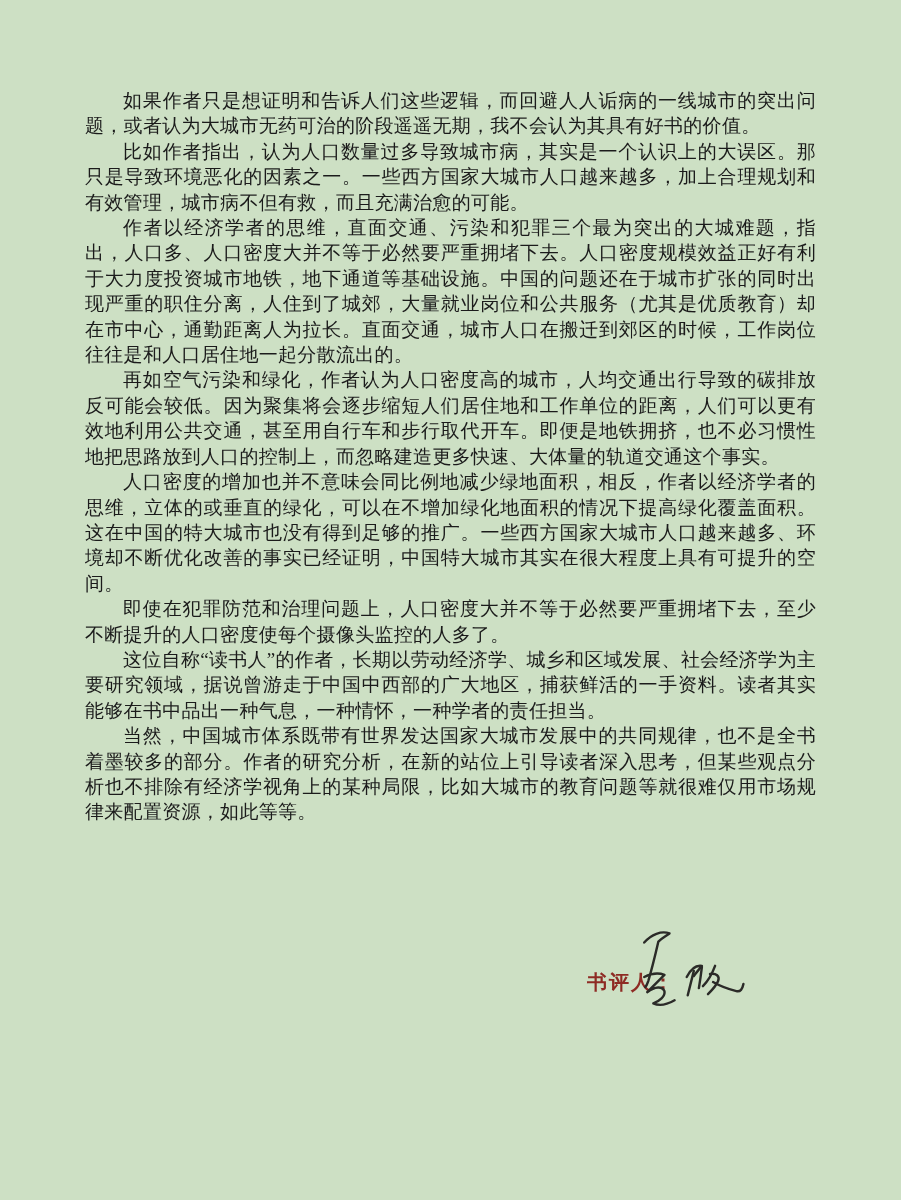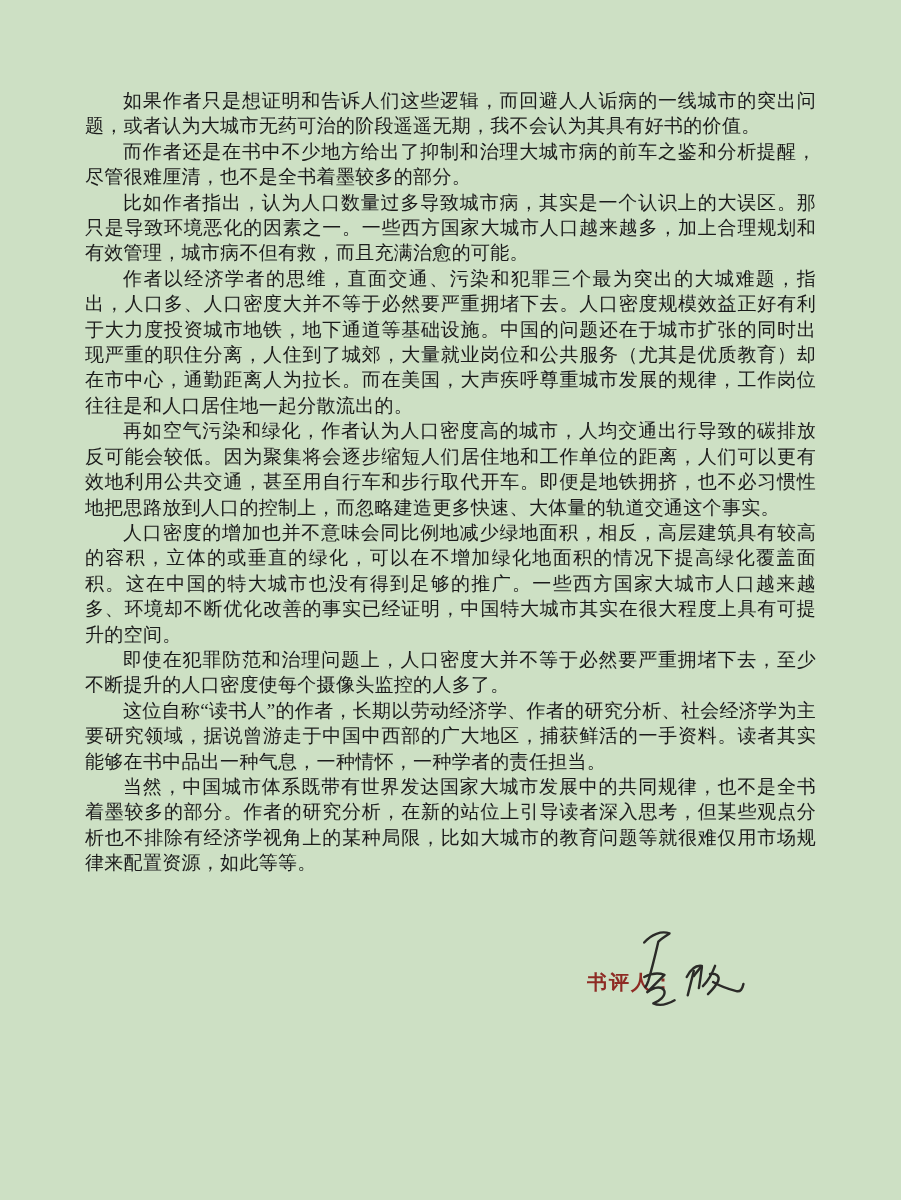--- a/index.html
+++ b/index.html
@@ -59,27 +59,26 @@
     stroke-linejoin: round;
   }
 </style>
 </head>
 <body>
 
 <div class="page">
 
   <div class="text-block">
     <p>如果作者只是想证明和告诉人们这些逻辑，而回避人人诟病的一线城市的突出问题，或者认为大城市无药可治的阶段遥遥无期，我不会认为其具有好书的价值。</p>
-    <p>而作者还是在书中不少地方给出了抑制和治理大城市病的前车之鉴和分析提醒，尽管很难厘清，也不是全书着墨较多的部分。</p>
     <p>比如作者指出，认为人口数量过多导致城市病，其实是一个认识上的大误区。那只是导致环境恶化的因素之一。一些西方国家大城市人口越来越多，加上合理规划和有效管理，城市病不但有救，而且充满治愈的可能。</p>
-    <p>作者以经济学者的思维，直面交通、污染和犯罪三个最为突出的大城难题，指出，人口多、人口密度大并不等于必然要严重拥堵下去。人口密度规模效益正好有利于大力度投资城市地铁，地下通道等基础设施。中国的问题还在于城市扩张的同时出现严重的职住分离，人住到了城郊，大量就业岗位和公共服务（尤其是优质教育）却在市中心，通勤距离人为拉长。而在美国，大声疾呼尊重城市发展的规律，工作岗位往往是和人口居住地一起分散流出的。</p>
+    <p>作者以经济学者的思维，直面交通、污染和犯罪三个最为突出的大城难题，指出，人口多、人口密度大并不等于必然要严重拥堵下去。人口密度规模效益正好有利于大力度投资城市地铁，地下通道等基础设施。中国的问题还在于城市扩张的同时出现严重的职住分离，人住到了城郊，大量就业岗位和公共服务（尤其是优质教育）却在市中心，通勤距离人为拉长。直面交通，城市人口在搬迁到郊区的时候，工作岗位往往是和人口居住地一起分散流出的。</p>
     <p>再如空气污染和绿化，作者认为人口密度高的城市，人均交通出行导致的碳排放反可能会较低。因为聚集将会逐步缩短人们居住地和工作单位的距离，人们可以更有效地利用公共交通，甚至用自行车和步行取代开车。即便是地铁拥挤，也不必习惯性地把思路放到人口的控制上，而忽略建造更多快速、大体量的轨道交通这个事实。</p>
-    <p>人口密度的增加也并不意味会同比例地减少绿地面积，相反，高层建筑具有较高的容积，立体的或垂直的绿化，可以在不增加绿化地面积的情况下提高绿化覆盖面积。这在中国的特大城市也没有得到足够的推广。一些西方国家大城市人口越来越多、环境却不断优化改善的事实已经证明，中国特大城市其实在很大程度上具有可提升的空间。</p>
+    <p>人口密度的增加也并不意味会同比例地减少绿地面积，相反，作者以经济学者的思维，立体的或垂直的绿化，可以在不增加绿化地面积的情况下提高绿化覆盖面积。这在中国的特大城市也没有得到足够的推广。一些西方国家大城市人口越来越多、环境却不断优化改善的事实已经证明，中国特大城市其实在很大程度上具有可提升的空间。</p>
     <p>即使在犯罪防范和治理问题上，人口密度大并不等于必然要严重拥堵下去，至少不断提升的人口密度使每个摄像头监控的人多了。</p>
-    <p>这位自称“读书人”的作者，长期以劳动经济学、作者的研究分析、社会经济学为主要研究领域，据说曾游走于中国中西部的广大地区，捕获鲜活的一手资料。读者其实能够在书中品出一种气息，一种情怀，一种学者的责任担当。</p>
+    <p>这位自称“读书人”的作者，长期以劳动经济学、城乡和区域发展、社会经济学为主要研究领域，据说曾游走于中国中西部的广大地区，捕获鲜活的一手资料。读者其实能够在书中品出一种气息，一种情怀，一种学者的责任担当。</p>
     <p>当然，中国城市体系既带有世界发达国家大城市发展中的共同规律，也不是全书着墨较多的部分。作者的研究分析，在新的站位上引导读者深入思考，但某些观点分析也不排除有经济学视角上的某种局限，比如大城市的教育问题等就很难仅用市场规律来配置资源，如此等等。</p>
   </div>
 
   <span class="sig-label">书评人：</span>
 
   <svg class="sig-svg" viewBox="0 0 160 110" xmlns="http://www.w3.org/2000/svg" role="img" aria-label="夏欣">
 
     <path d="M16,19 C23,11 33,7 41,10 C37,13 33,15 30,18 C27,31 24,44 20,57 C19,60 18,62 17,63"></path>
 
     <path d="M16,53 C24,49 31,49 36,51 L19,68 C27,62 34,62 36,67 C37,72 31,77 25,79 C31,82 39,80 46,76"></path>

